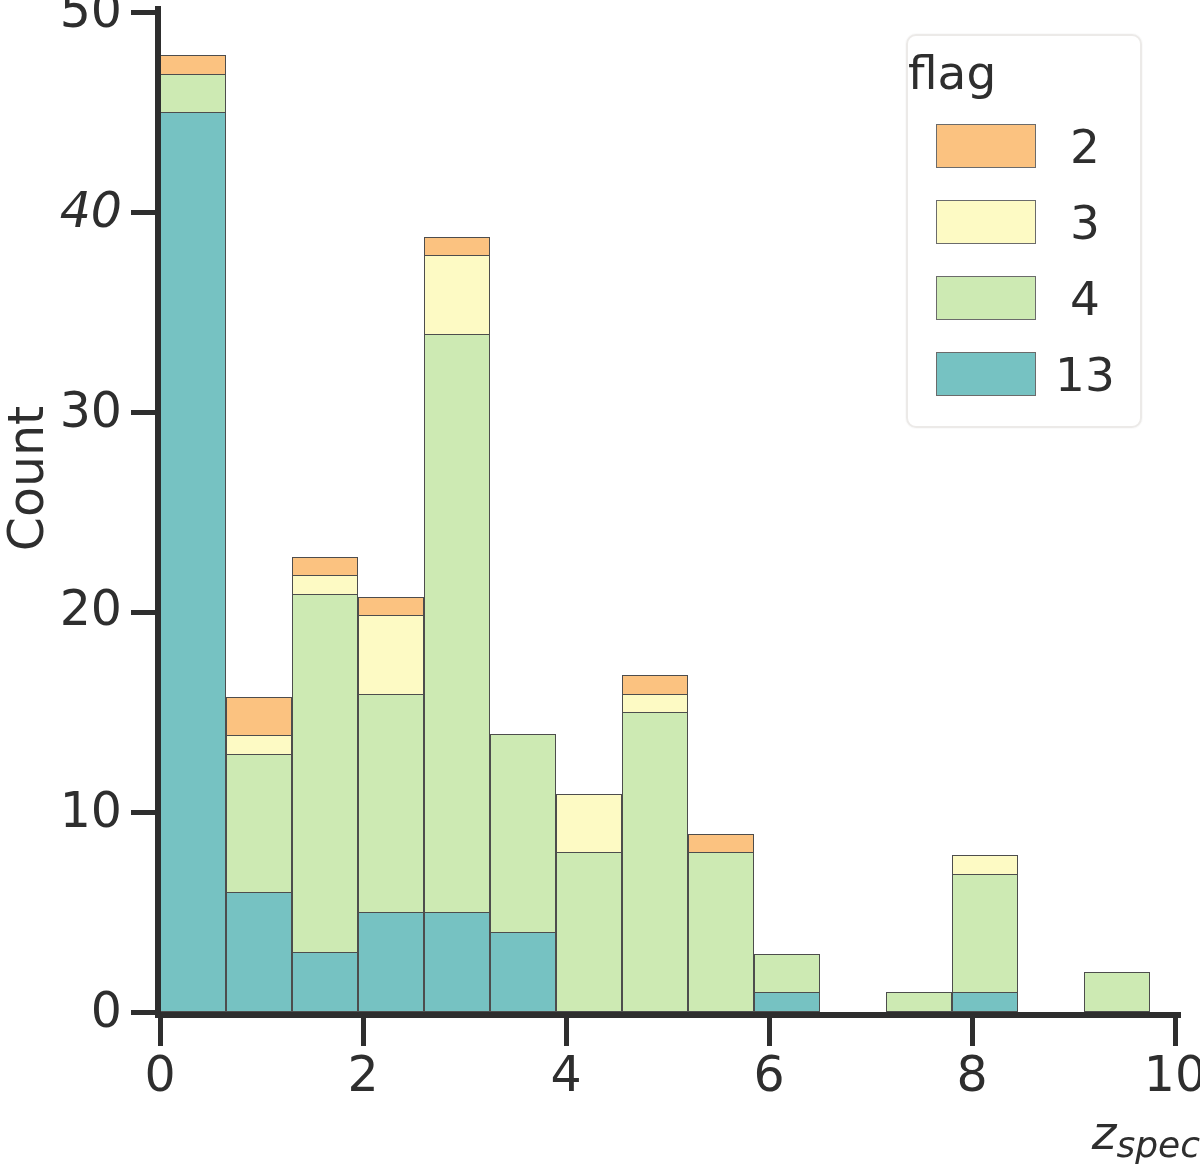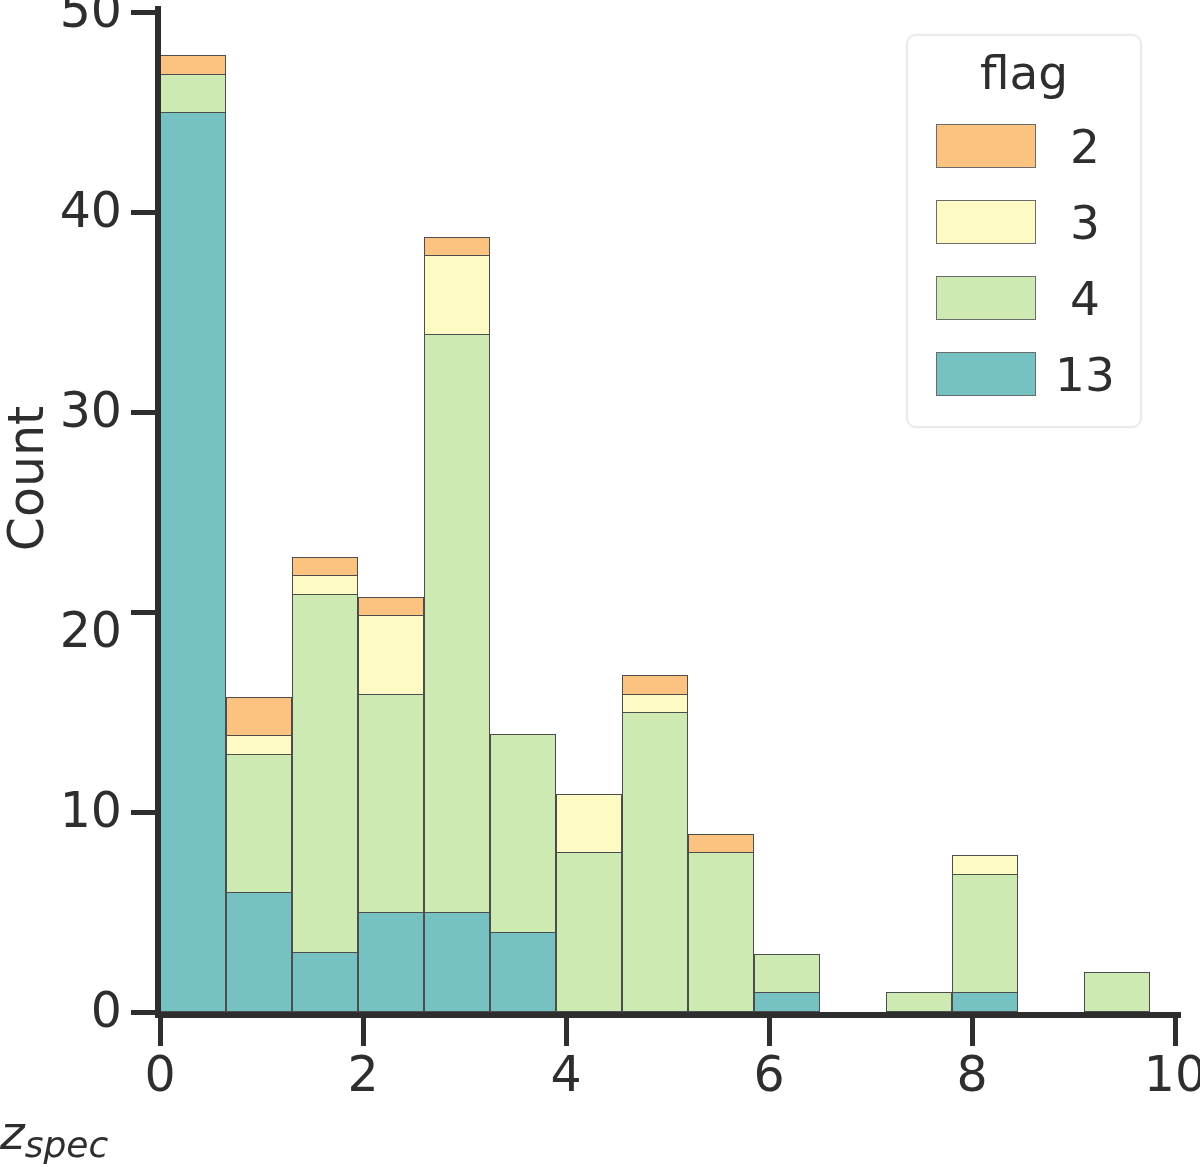--- a/index.html
+++ b/index.html
@@ -102,21 +102,21 @@
     color: #2e2e2e;
     transform: rotate(-90deg);
     transform-origin: center center;
     white-space: nowrap;
   }
   #xlabel {
     position: absolute;
     left: 0;
     top: 1105px;
     width: 1200px;
-    text-align: left;
+    text-align: right;
     font-size: 47px;
     color: #2e2e2e;
     font-style: italic;
     white-space: nowrap;
   }
   #xlabel .sub {
     font-size: 36px;
     vertical-align: -0.22em;
     font-style: italic;
   }
@@ -128,21 +128,20 @@
     top: 34px;
     width: 236px;
     border: 2px solid #eceae8;
     border-radius: 10px;
     background: #ffffff;
     padding: 10px 0 14px 0;
     box-sizing: border-box;
     box-shadow: 0 0 0 1px rgba(0,0,0,0.02);
   }
   #legend-title {
-    text-align: center;
     font-size: 47px;
     color: #2e2e2e;
     line-height: 1.15;
     padding-bottom: 8px;
   }
   .legend-row {
     display: flex;
     align-items: center;
     height: 76px;
     padding-left: 28px;
@@ -261,25 +260,25 @@
           <div class="legend-label">13</div>
         </div>
       </div>
   </div>
 
 <div class="tick-y" style="top: 1009.5px;"></div>
     <div class="ticklabel-y" style="top: 986px;">0</div>
     <div class="tick-y" style="top: 809.5px;"></div>
     <div class="ticklabel-y" style="top: 786px;">10</div>
     <div class="tick-y" style="top: 609.5px;"></div>
-    <div class="ticklabel-y" style="top: 606px;">20</div>
+    <div class="ticklabel-y" style="top: 584px;">20</div>
     <div class="tick-y" style="top: 409.5px;"></div>
     <div class="ticklabel-y" style="top: 386px; margin-left: 32px;">30</div>
     <div class="tick-y" style="top: 209.5px;"></div>
-    <div class="ticklabel-y" style="top: 186px;">40</div>
+    <div class="ticklabel-y" style="top: 186px; font-style: italic;">40</div>
     <div class="tick-y" style="top: 9.5px;"></div>
     <div class="ticklabel-y" style="top: -14px;">50</div>
     <div class="tick-x" style="left: 157.5px;"></div>
     <div class="ticklabel-x" style="left: 160px;">0</div>
     <div class="tick-x" style="left: 360.5px;"></div>
     <div class="ticklabel-x" style="left: 363px;">2</div>
     <div class="tick-x" style="left: 563.5px;"></div>
     <div class="ticklabel-x" style="left: 566px;">4</div>
     <div class="tick-x" style="left: 766.5px;"></div>
     <div class="ticklabel-x" style="left: 769px;">6</div>

